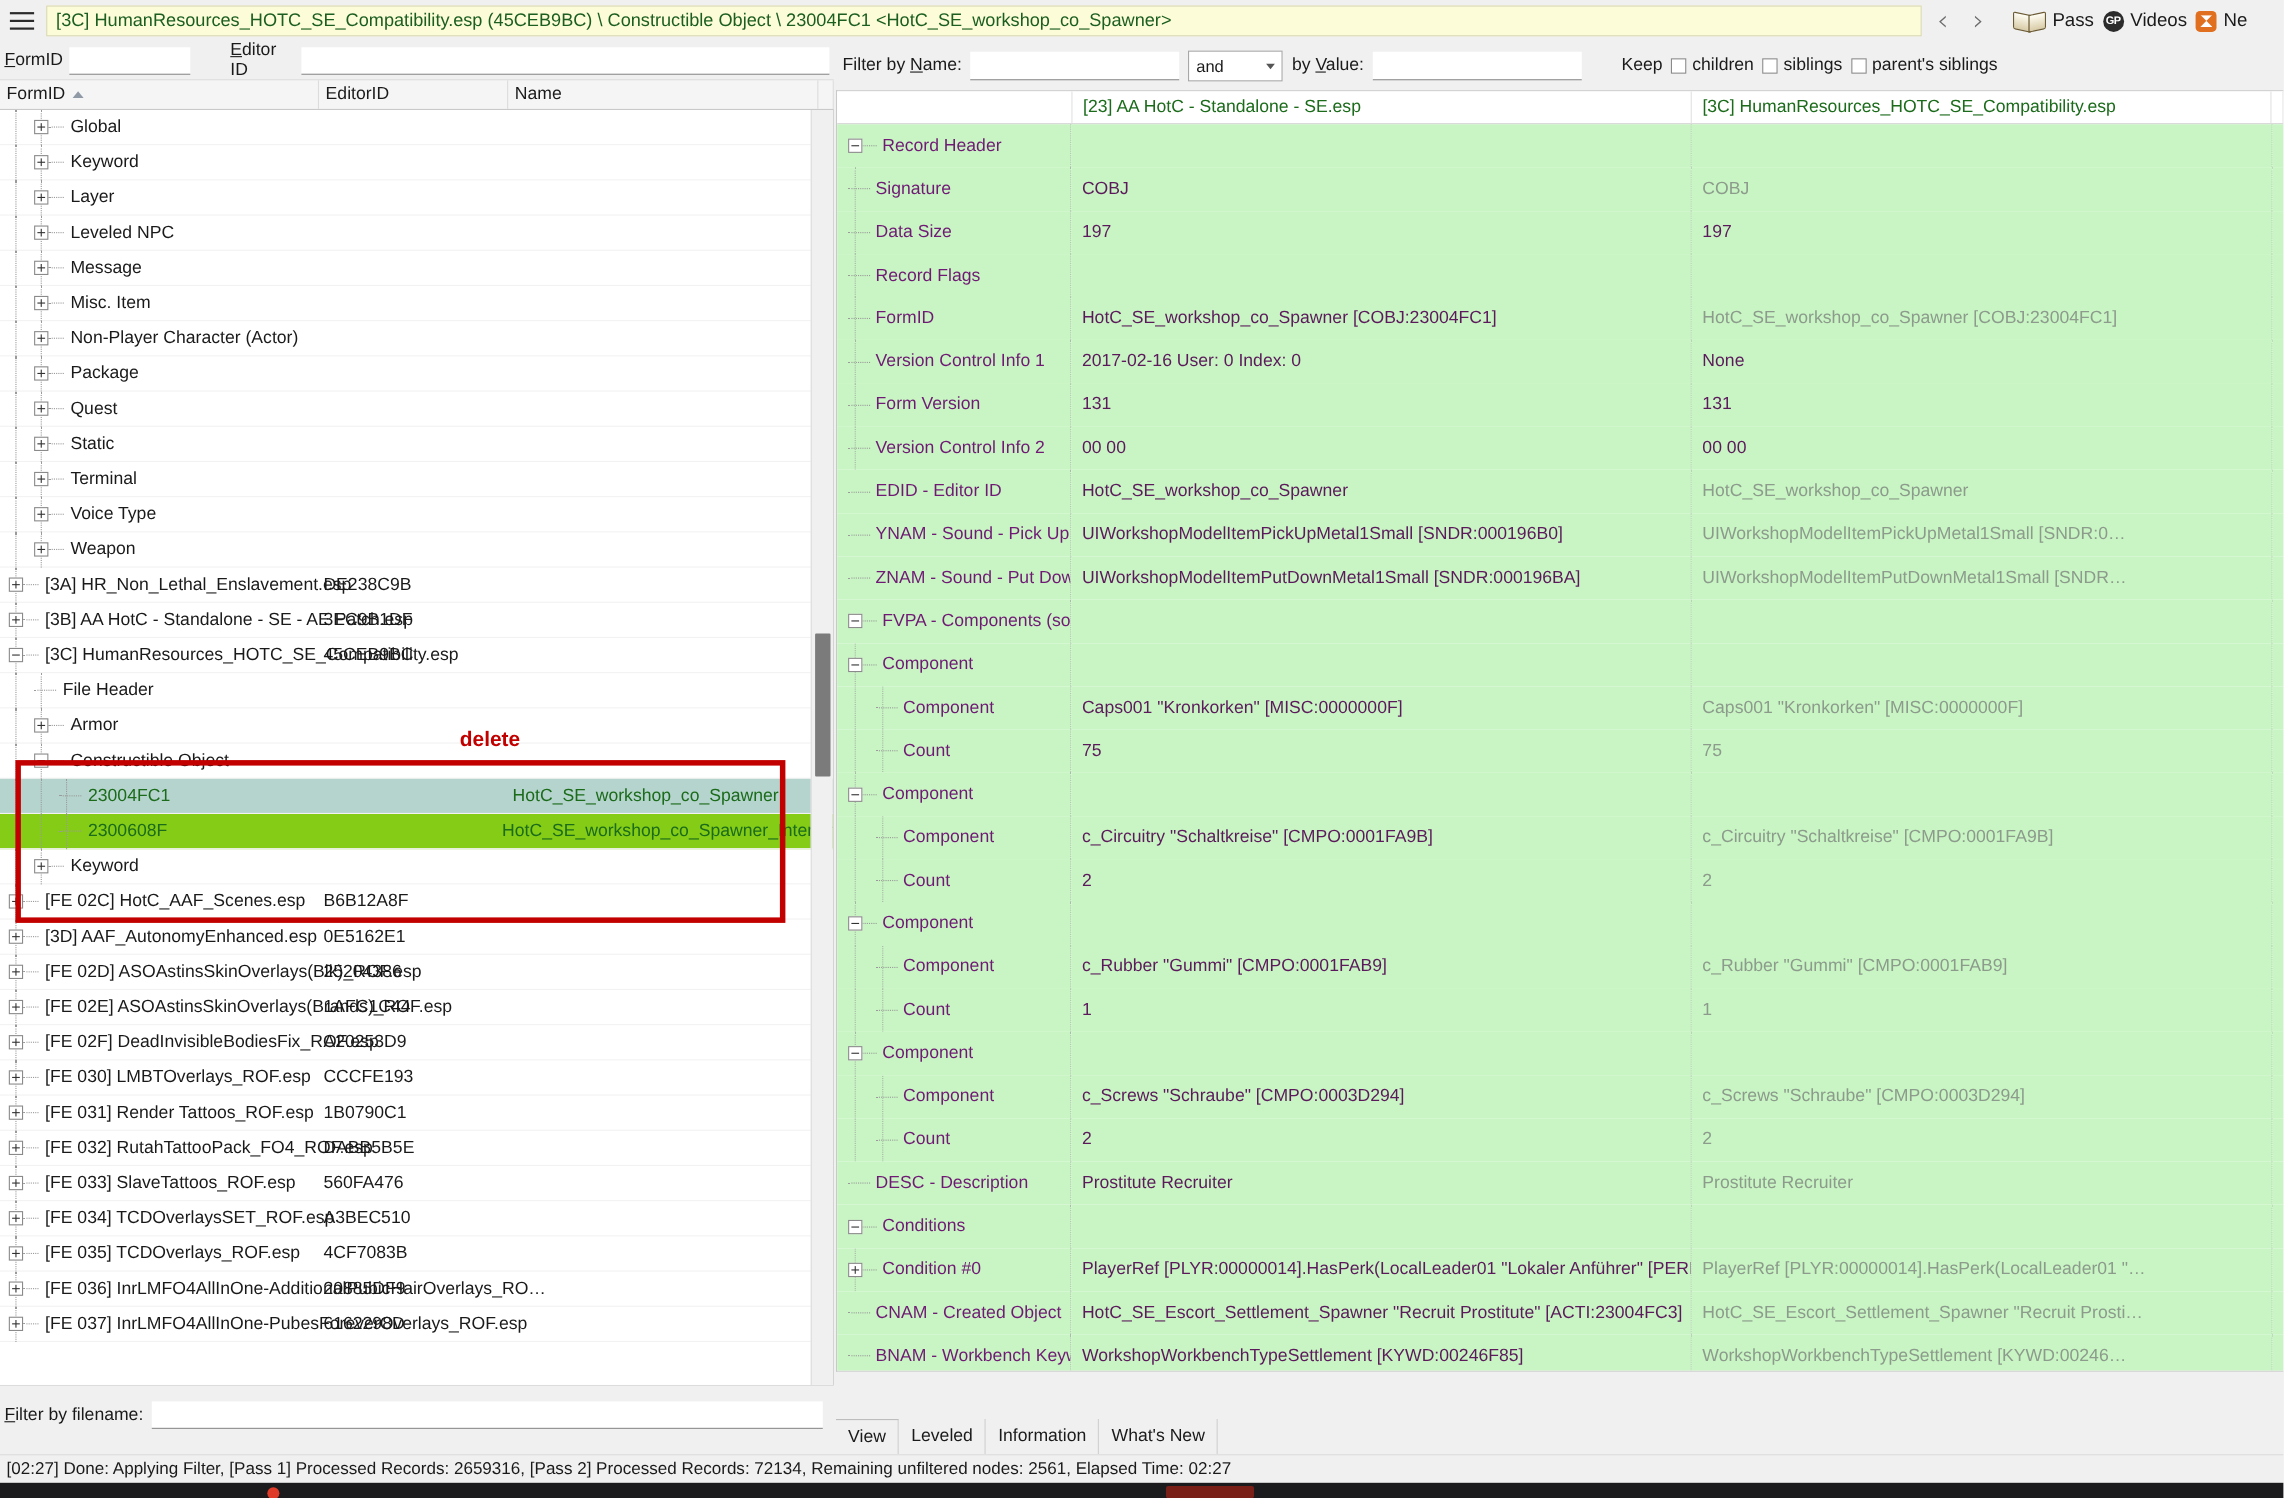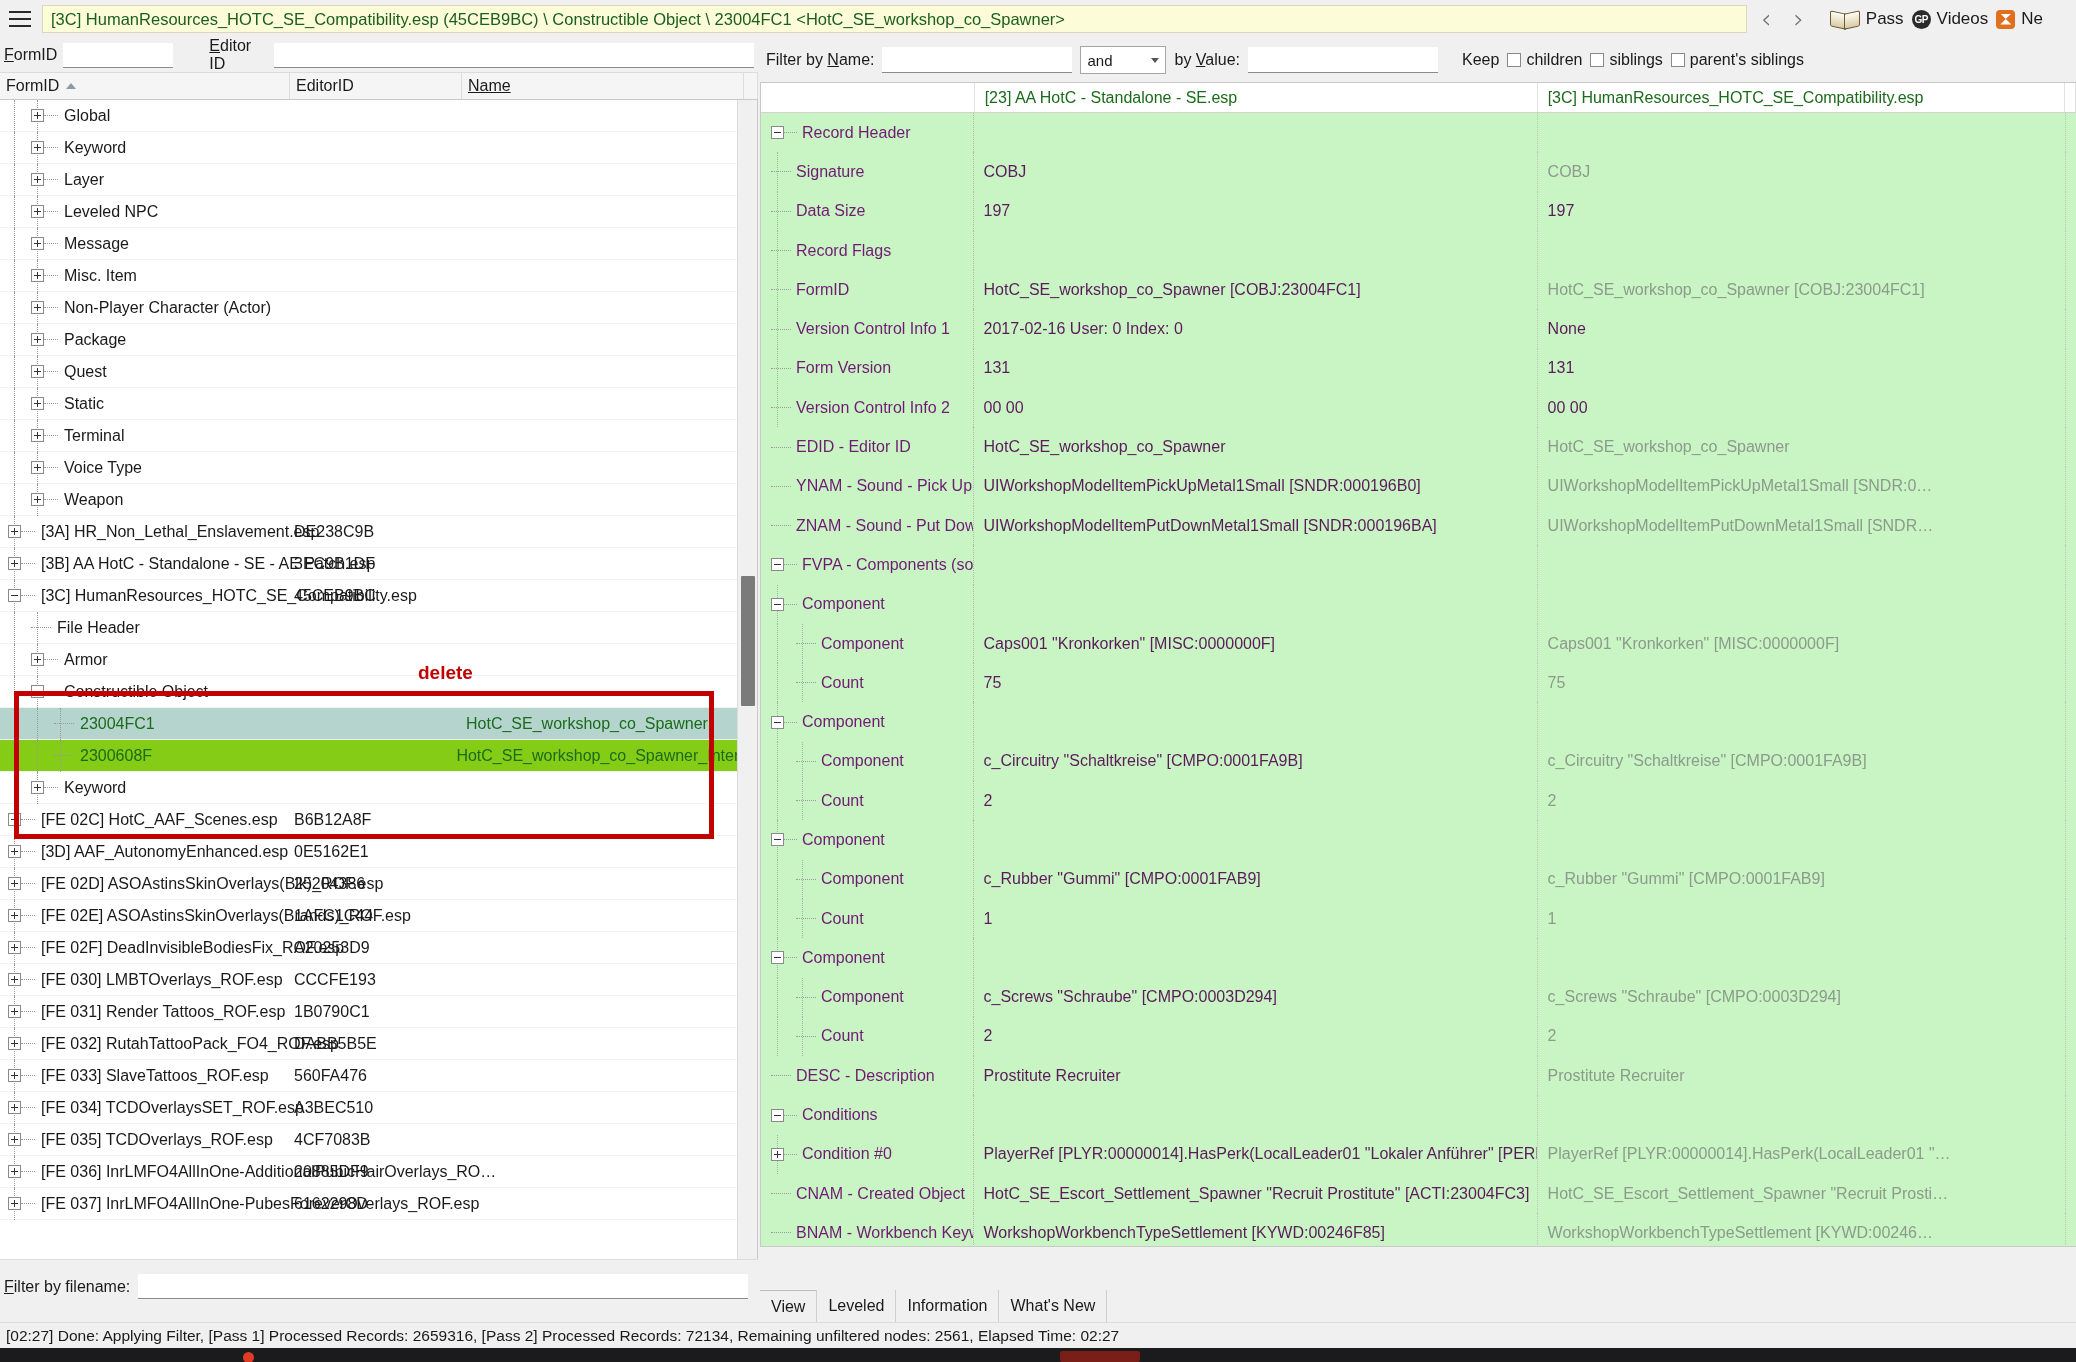--- a/index.html
+++ b/index.html
@@ -88,21 +88,21 @@
     display: flex; height: 28px; background: #f5f5f5;
     border-top: 1px solid #dcdcdc; border-bottom: 1px solid #c9c9c9;
     font-size: 16px; color: #1a1a1a;
   }
   .gridhdr .c {
     display: flex; align-items: center; padding: 0 6px;
     border-right: 1px solid #dcdcdc; position: relative;
   }
   .gh-formid { width: 290px; }
   .gh-editorid { width: 172px; }
-  .gh-name { width: 282px; text-decoration: underline; }
+  .gh-name { width: 282px; }
   .gh-rest { flex: 1; border-right: none; }
   .sortarrow {
     margin-left: 7px; width: 0; height: 0;
     border-left: 5px solid transparent; border-right: 5px solid transparent;
     border-bottom: 6px solid #8f9aa6;
   }
 
   .treewrap {
     position: relative; height: 1159px; background: #ffffff;
     border-right: 1px solid #c9c9c9; overflow: hidden;
@@ -684,21 +684,21 @@
   <div class="rightpanel">
     <div class="rfilter">
       <label>Filter by <u>N</u>ame:</label>
       <input class="fi" value="" style="">
       <div class="combo">
         <span>and</span>
         <span class="chev"></span>
       </div>
       <label>by <u>V</u>alue:</label>
       <input class="fi" value="" style="">
-      <span style="margin-left:16px">Keep</span>
+      <span style="margin-left:28px">Keep</span>
       <div class="cbwrap">
         <span class="cbox"></span>
         <span>children</span>
       </div>
       <div class="cbwrap">
         <span class="cbox"></span>
         <span>siblings</span>
       </div>
       <div class="cbwrap">
         <span class="cbox"></span>

